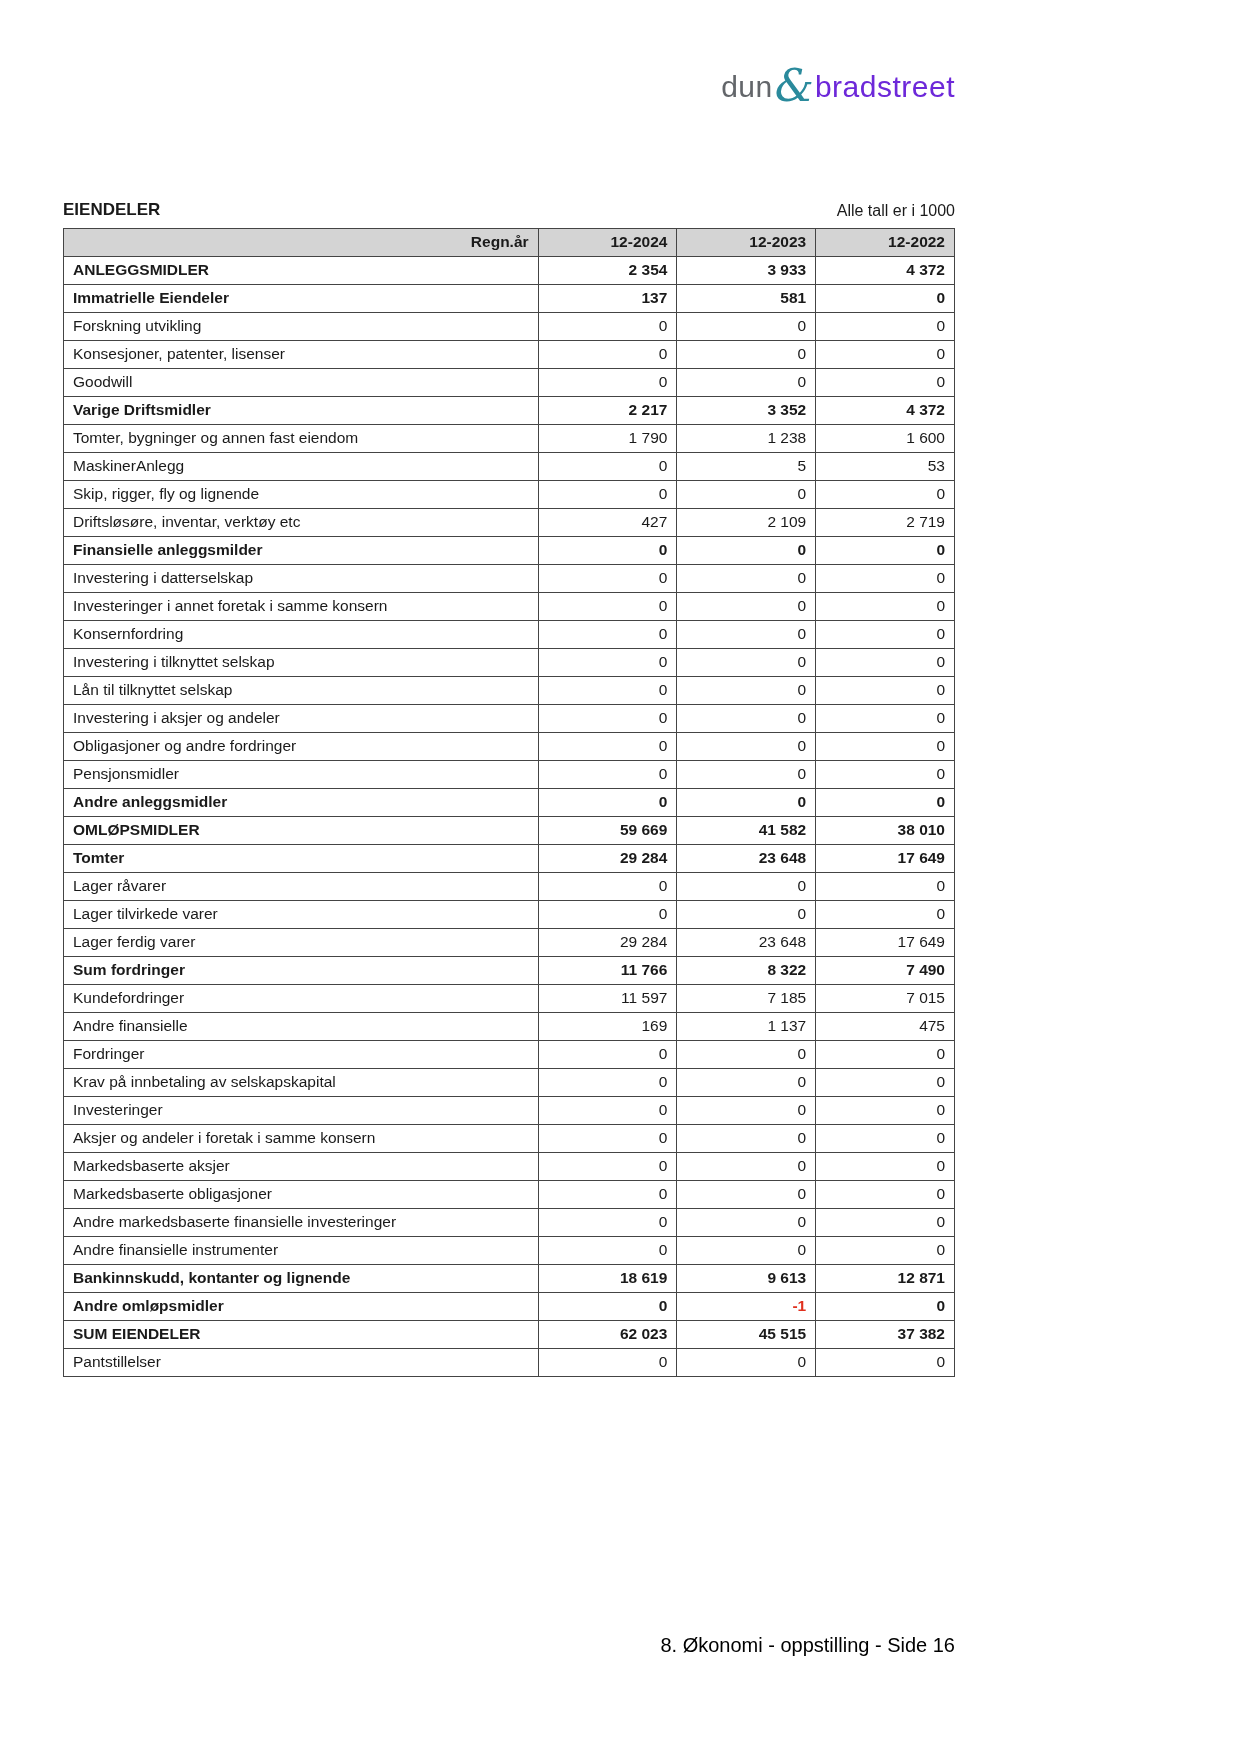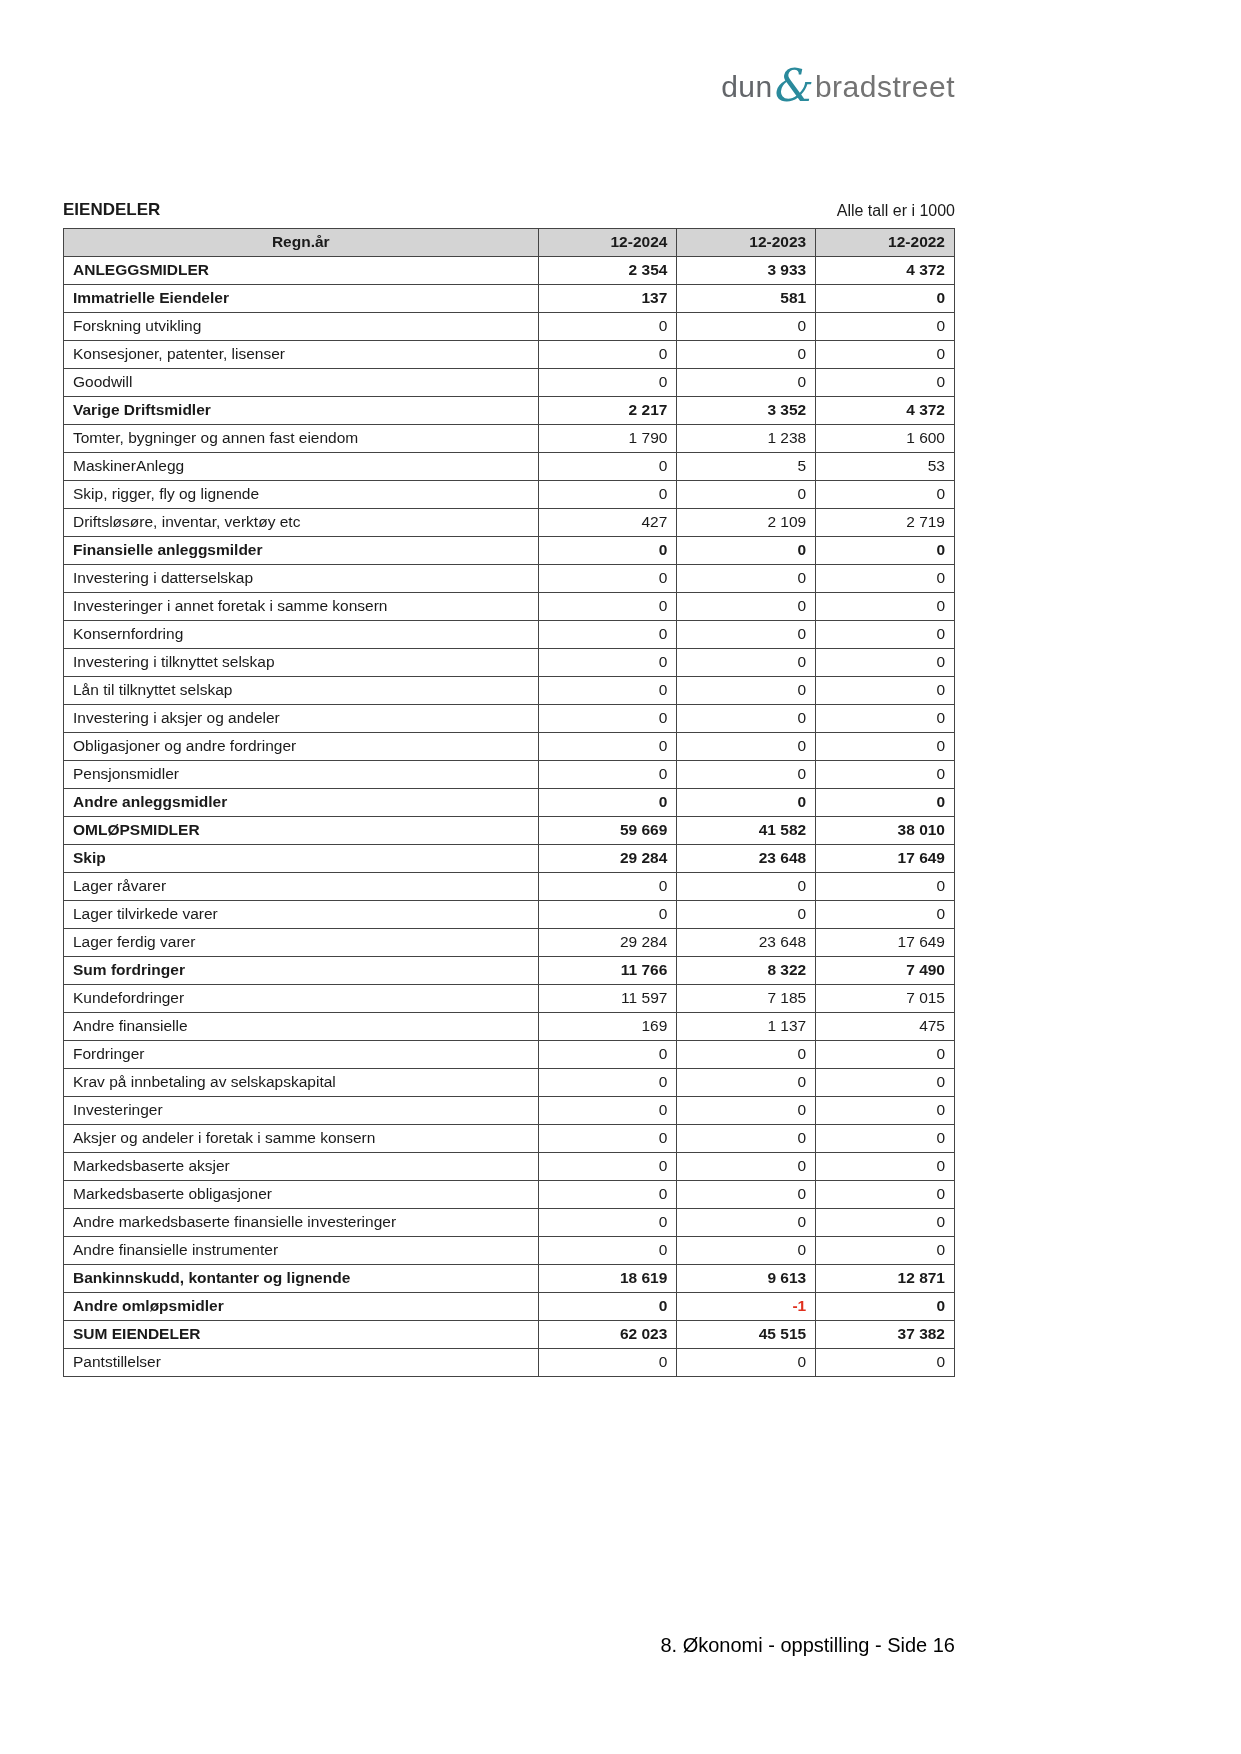--- a/index.html
+++ b/index.html
@@ -39,21 +39,21 @@
     font-size: 44px;
     line-height: 0;
     color: #2a8a9c;
     margin: 0 1px 0 2px;
     position: relative;
     top: 4px;
   }
   .logo .bradstreet {
     font-size: 30px;
     font-weight: 400;
-    color: #737373;
+    color: #6d28d9;
     letter-spacing: 0.5px;
   }
   
   .title-row {
     position: absolute;
     top: 200px;
     left: 0;
     width: 100%;
     display: flex;
     justify-content: space-between;
@@ -81,21 +81,21 @@
   table.balance td, table.balance th {
     border: 1px solid #444444;
     padding: 4px 9px 5px 9px;
     height: 28px;
     vertical-align: middle;
     white-space: nowrap;
     overflow: hidden;
   }
   table.balance th {
     background: #d4d4d4;
-    text-align: center;
+    text-align: right;
     font-weight: bold;
   }
   table.balance th.num { text-align: right; }
   table.balance td.num { text-align: right; }
   table.balance tr.bold td { font-weight: bold; }
   table.balance td.neg { color: #e0301e; }
   
   .footer {
     position: absolute;
     top: 1634px;
@@ -256,21 +256,21 @@
           <td class="num">0</td>
           <td class="num">0</td>
         </tr>
         <tr class="bold">
           <td>OMLØPSMIDLER</td>
           <td class="num">59 669</td>
           <td class="num">41 582</td>
           <td class="num">38 010</td>
         </tr>
         <tr class="bold">
-          <td>Skip</td>
+          <td>Tomter</td>
           <td class="num">29 284</td>
           <td class="num">23 648</td>
           <td class="num">17 649</td>
         </tr>
         <tr>
           <td>Lager råvarer</td>
           <td class="num">0</td>
           <td class="num">0</td>
           <td class="num">0</td>
         </tr>

